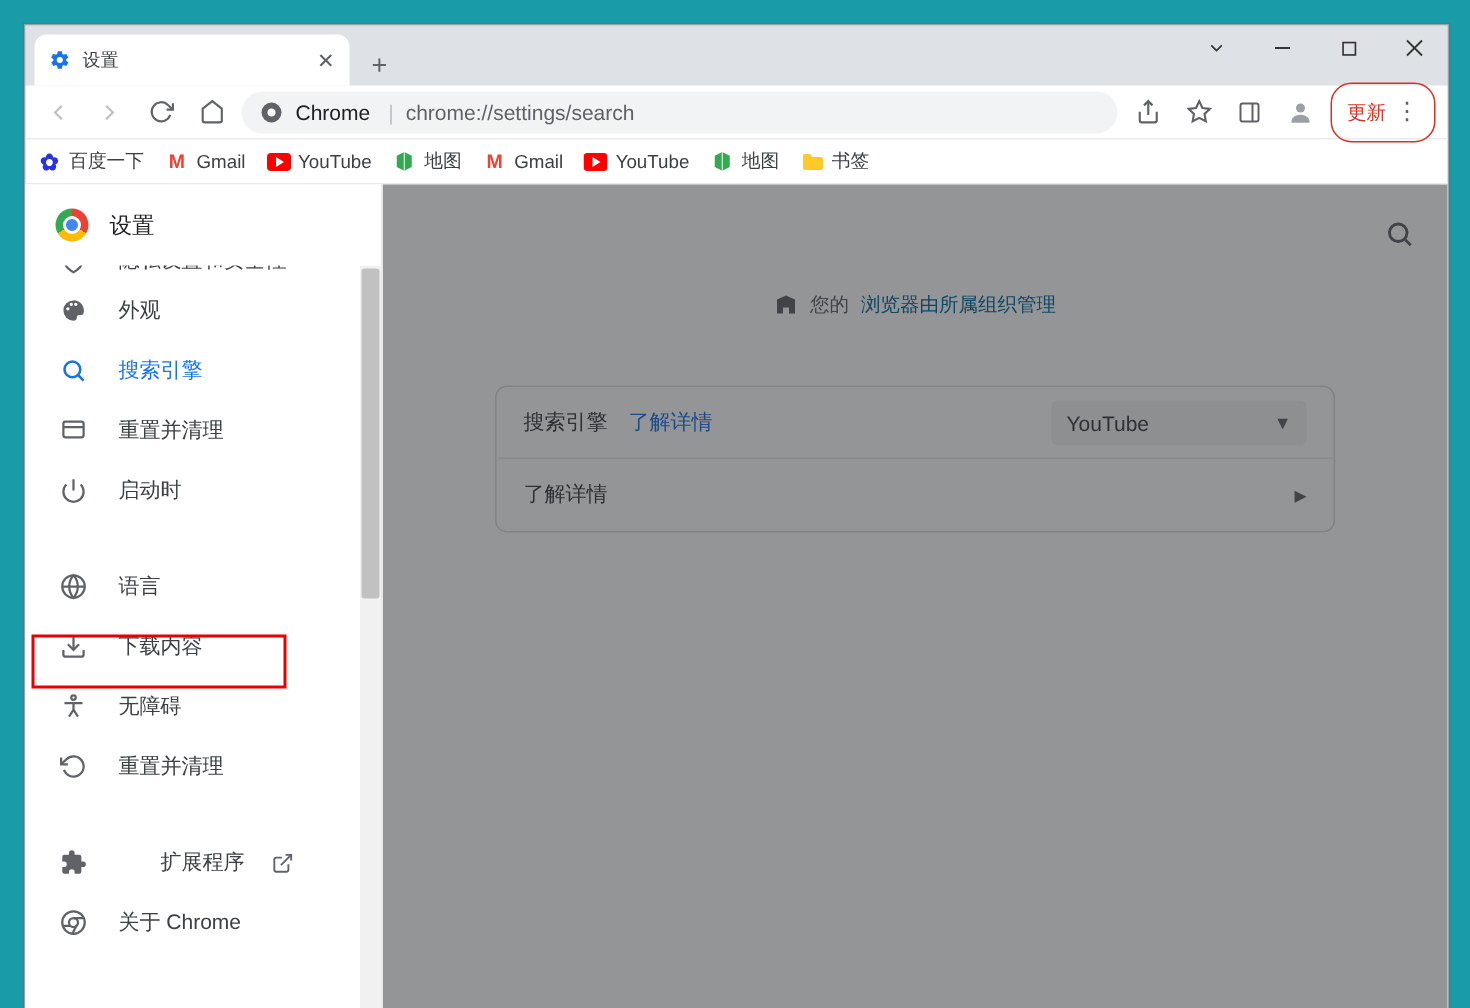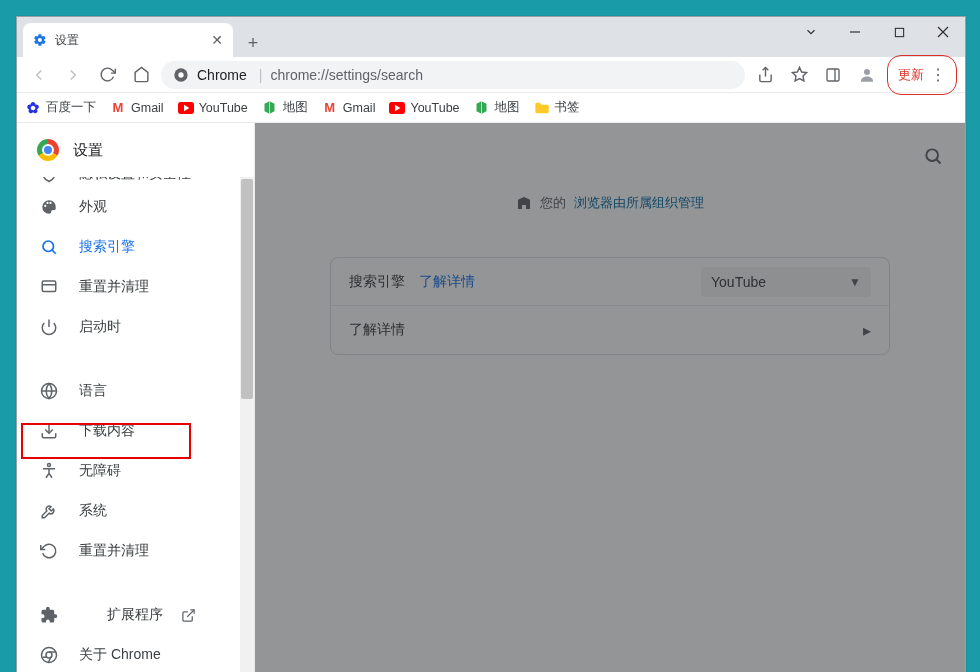--- a/index.html
+++ b/index.html
@@ -324,28 +324,20 @@
           <span>下载内容</span>
         </div>
         <div class="sb-item">
           <span class="sic">
               <svg width="18" height="18" viewBox="0 0 24 24" fill="none" stroke="currentColor" stroke-width="2">
                 <circle cx="12" cy="4" r="2"></circle>
                 <path d="M4 9h16M12 9v6m-4 6 4-6 4 6"></path>
               </svg>
             </span>
           <span>无障碍</span>
-        </div>
-        <div class="sb-item">
-          <span class="sic">
-              <svg width="18" height="18" viewBox="0 0 24 24" fill="none" stroke="currentColor" stroke-width="2">
-                <path d="M14.7 6.3a4 4 0 0 0-5.6 5.6L3 18v3h3l6.1-6.1a4 4 0 0 0 5.6-5.6L15 12l-3-3z"></path>
-              </svg>
-            </span>
-          <span>系统</span>
         </div>
         <div class="sb-item">
           <span class="sic">
               <svg width="18" height="18" viewBox="0 0 24 24" fill="none" stroke="currentColor" stroke-width="2">
                 <polyline points="1 4 1 10 7 10"></polyline>
                 <path d="M3.51 15a9 9 0 1 0 2.13-9.36L1 10"></path>
               </svg>
             </span>
           <span>重置并清理</span>
         </div>

